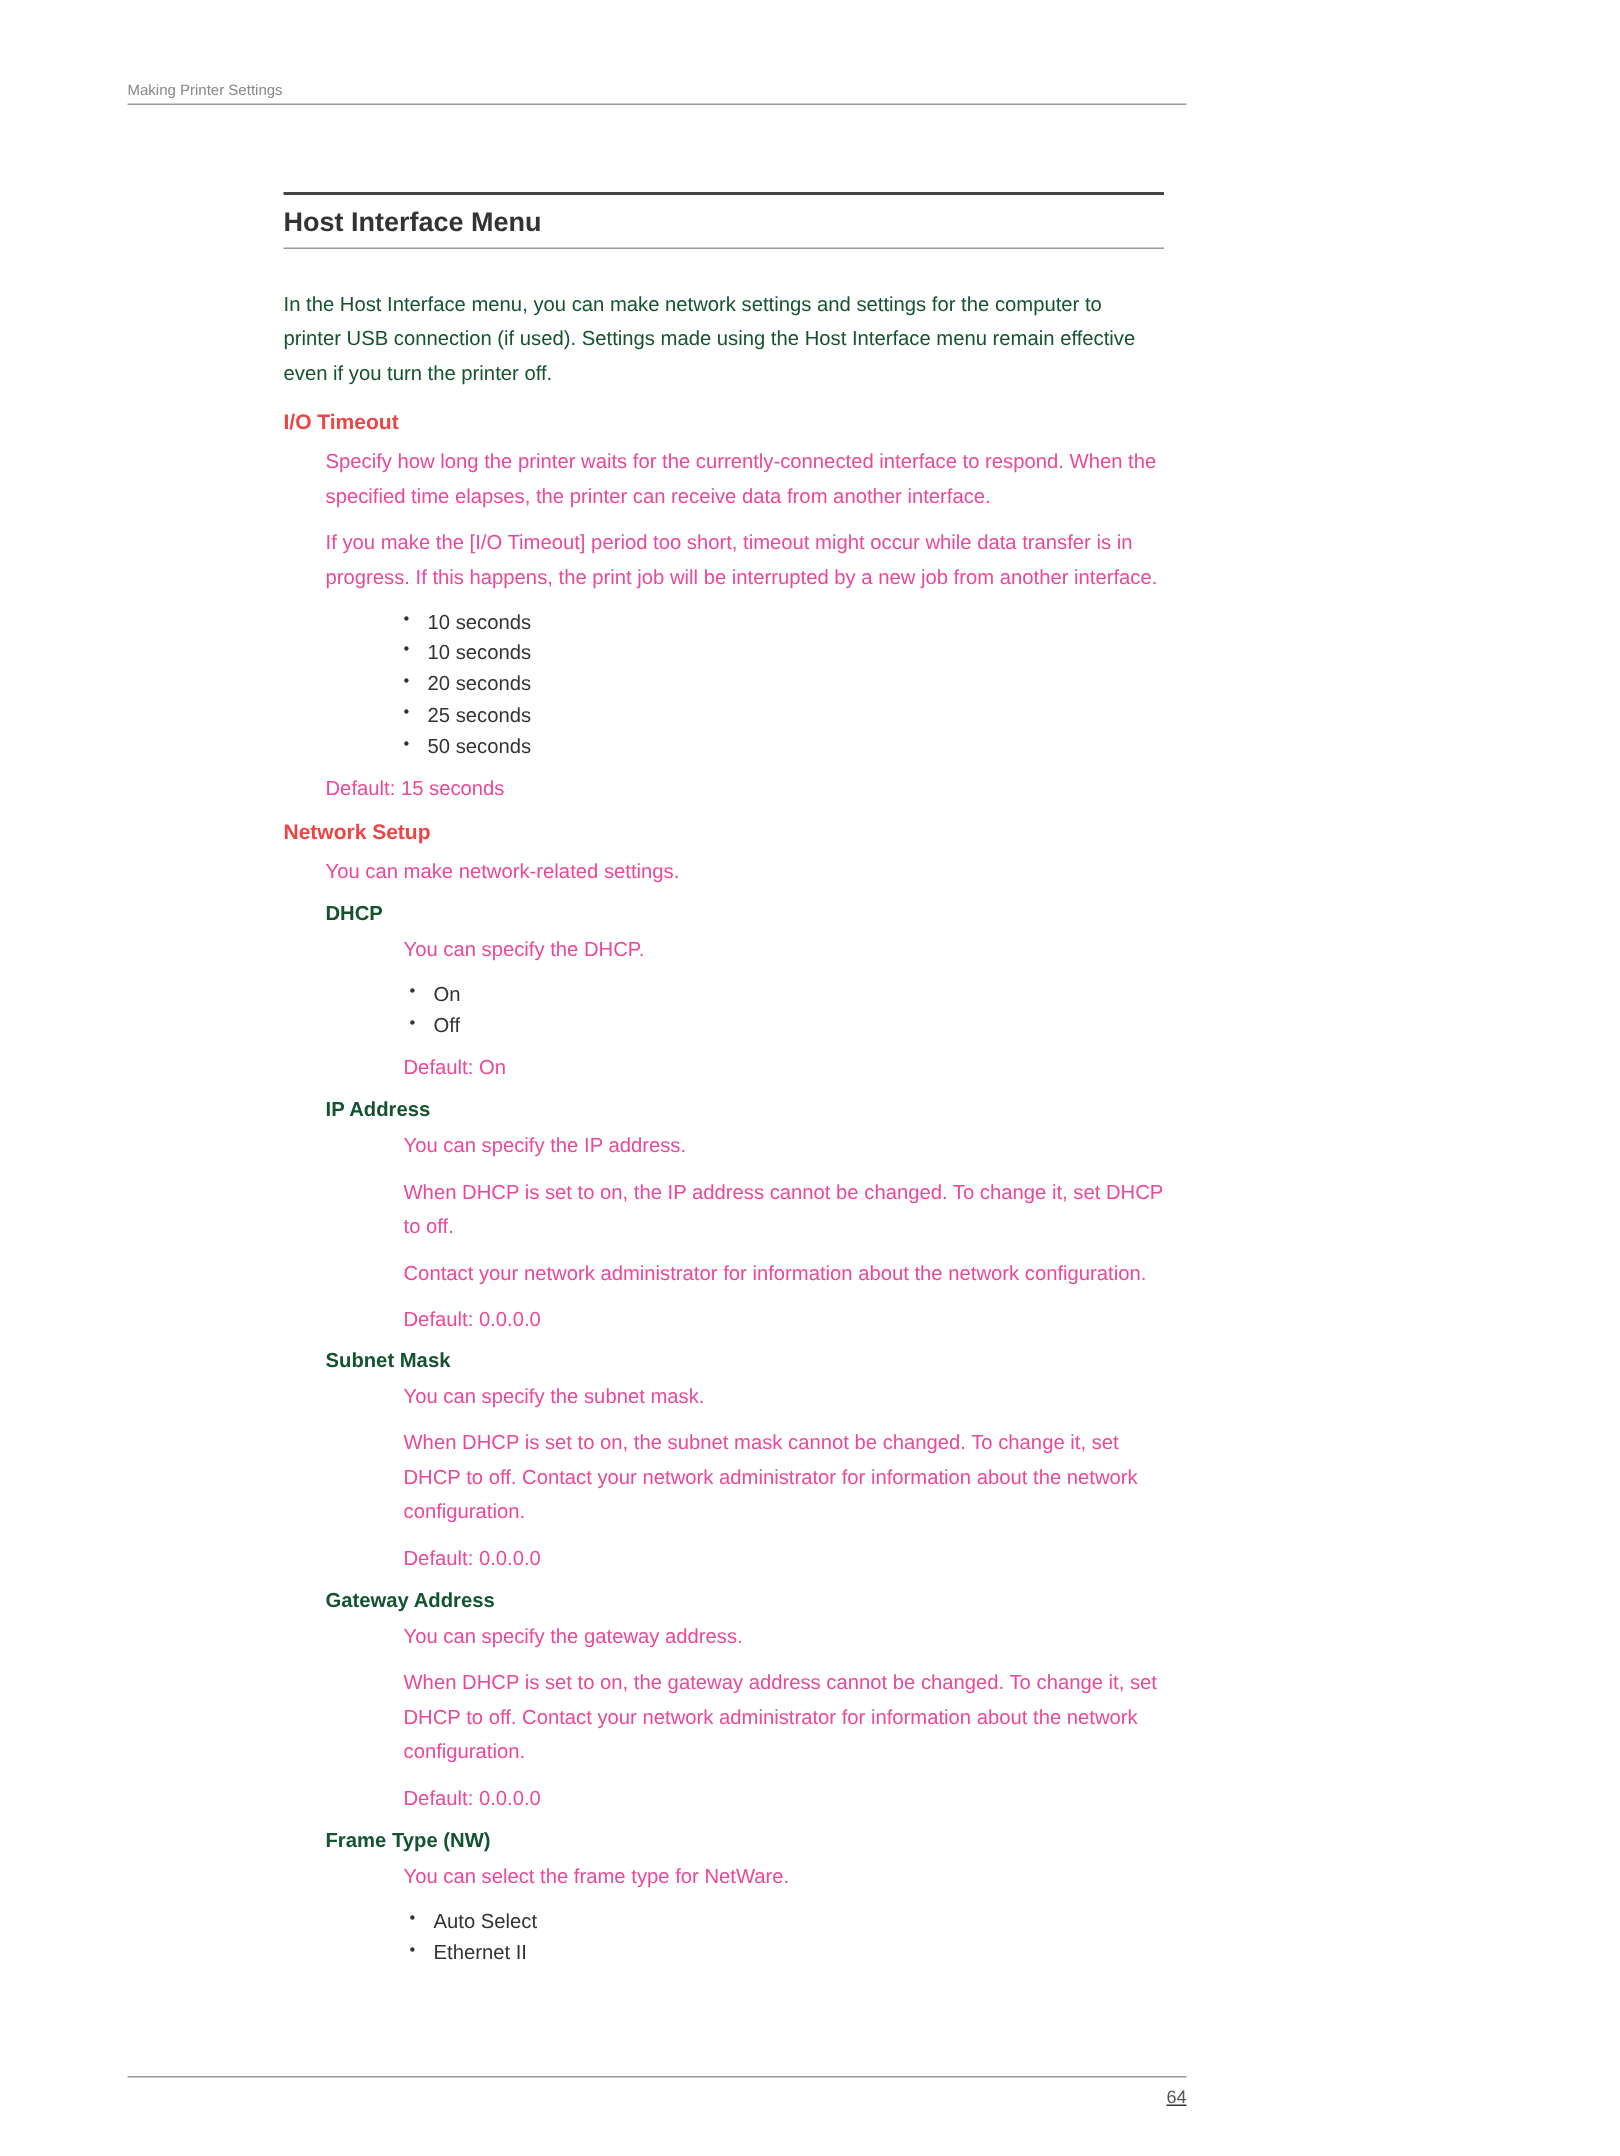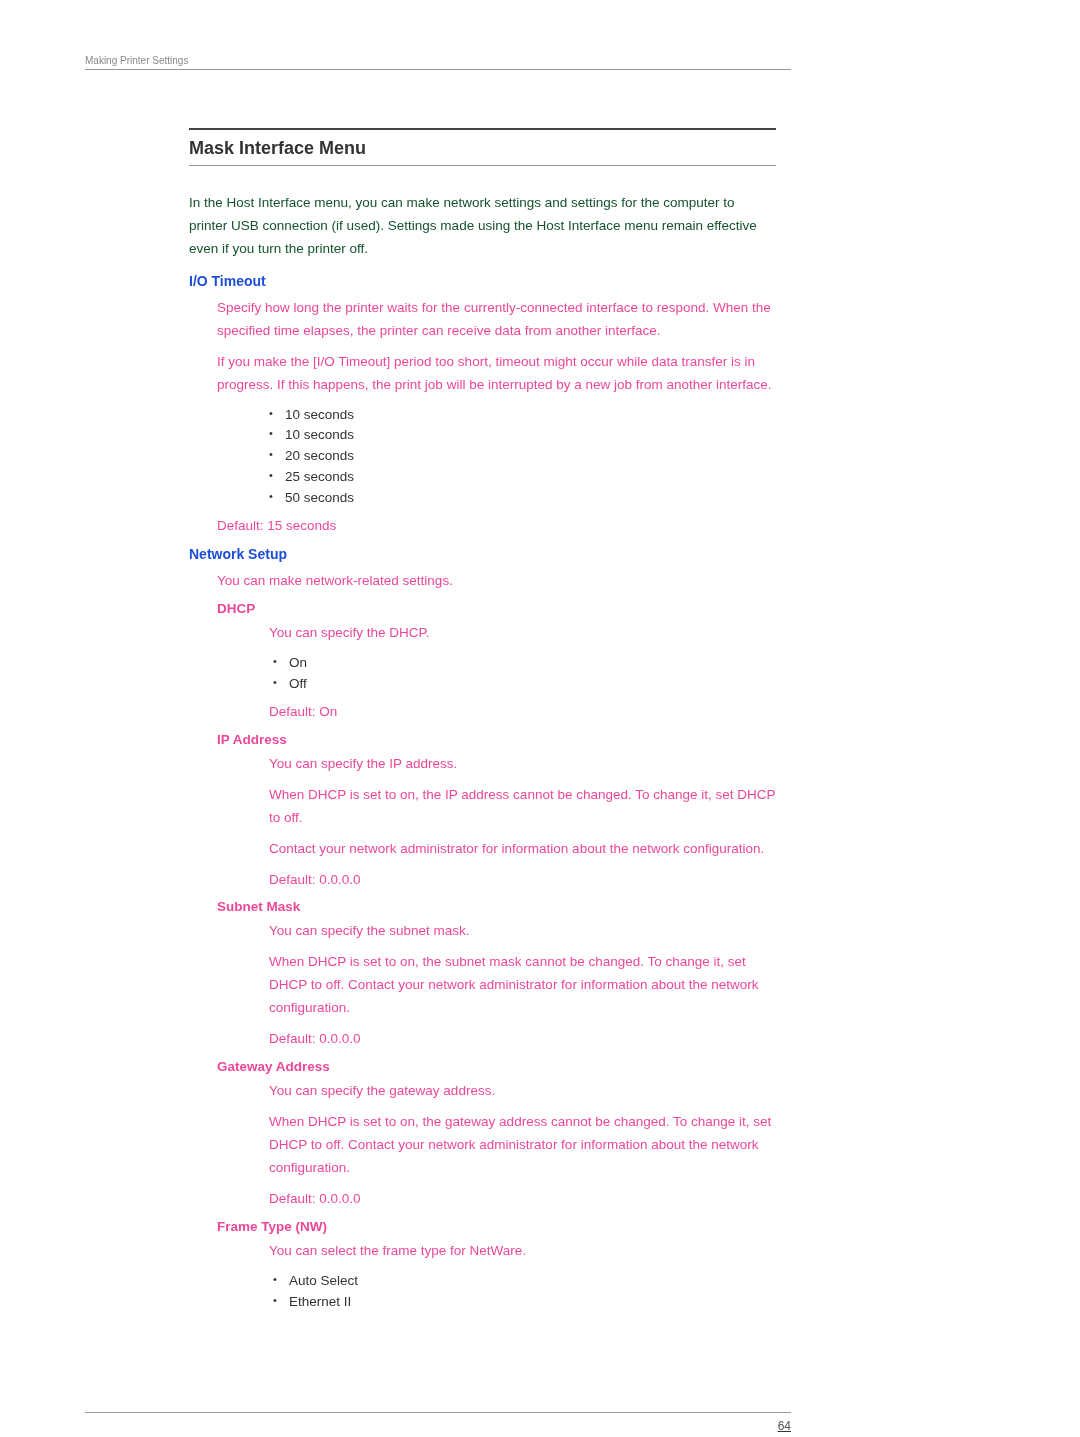--- a/index.html
+++ b/index.html
@@ -56,21 +56,21 @@
       font-size: 13.5px;
       line-height: 1.7;
       margin-bottom: 12px;
       color: #14532d;
     }
     .subheading {
       font-family: Arial, Helvetica, sans-serif;
       font-size: 14px;
       font-weight: bold;
       margin-bottom: 8px;
-      color: #1d4ed8;
+      color: #ef4444;
     }
     .indent-1 {
       margin-left: 28px;
     }
     .indent-2 {
       margin-left: 80px;
     }
     .indent-3 {
       margin-left: 84px;
     }
@@ -79,21 +79,21 @@
       font-size: 13.5px;
       line-height: 1.7;
       margin-bottom: 8px;
       color: #ec4899;
     }
     .sub-label {
       font-family: Arial, Helvetica, sans-serif;
       font-size: 13.5px;
       font-weight: bold;
       margin-bottom: 6px;
-      color: #ec4899;
+      color: #14532d;
     }
     ul.opts {
       list-style: none;
       margin-bottom: 6px;
     }
     ul.opts li {
       font-family: Arial, Helvetica, sans-serif;
       font-size: 13.5px;
       line-height: 1.55;
       color: #333;
@@ -103,21 +103,21 @@
     ul.opts li::before {
       content: "•";
       position: absolute;
       left: 0;
       top: 0;
       color: #333;
       font-size: 11px;
     }
     .bottom-area {
       position: absolute;
-      bottom: 4px;
+      bottom: 32px;
       left: 85px;
       right: 85px;
       text-decoration: underline;
     }
     .bottom-rule {
       border: none;
       border-top: 1px solid #999;
       margin-bottom: 6px;
     }
     .page-number {
@@ -131,21 +131,21 @@
 <body>
 
 <div class="page">
 
   <div class="top-header">Making Printer Settings</div>
   <hr class="top-rule">
 
   <div class="content">
 
     <hr class="heading-rule-top">
-    <div class="section-title">Mask Interface Menu</div>
+    <div class="section-title">Host Interface Menu</div>
     <hr class="heading-rule-bottom">
 
     <p class="intro">In the Host Interface menu, you can make network settings and settings for the computer to printer USB connection (if used). Settings made using the Host Interface menu remain effective even if you turn the printer off.</p>
 
     <div class="subheading">I/O Timeout</div>
     <p class="body-text indent-1">Specify how long the printer waits for the currently-connected interface to respond. When the specified time elapses, the printer can receive data from another interface.</p>
     <p class="body-text indent-1">If you make the [I/O Timeout] period too short, timeout might occur while data transfer is in progress. If this happens, the print job will be interrupted by a new job from another interface.</p>
     <ul class="opts indent-2">
       <li>10 seconds</li>
       <li>10 seconds</li>

